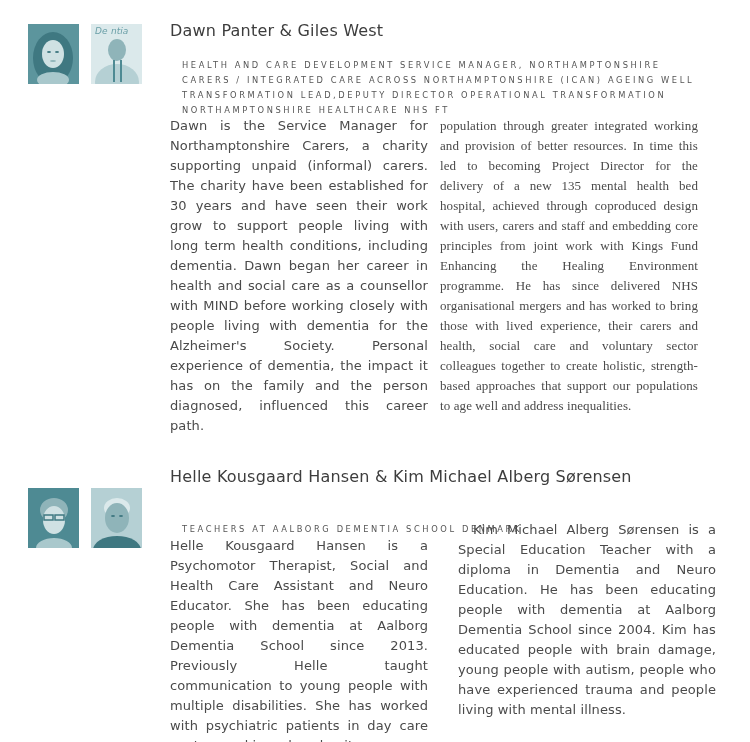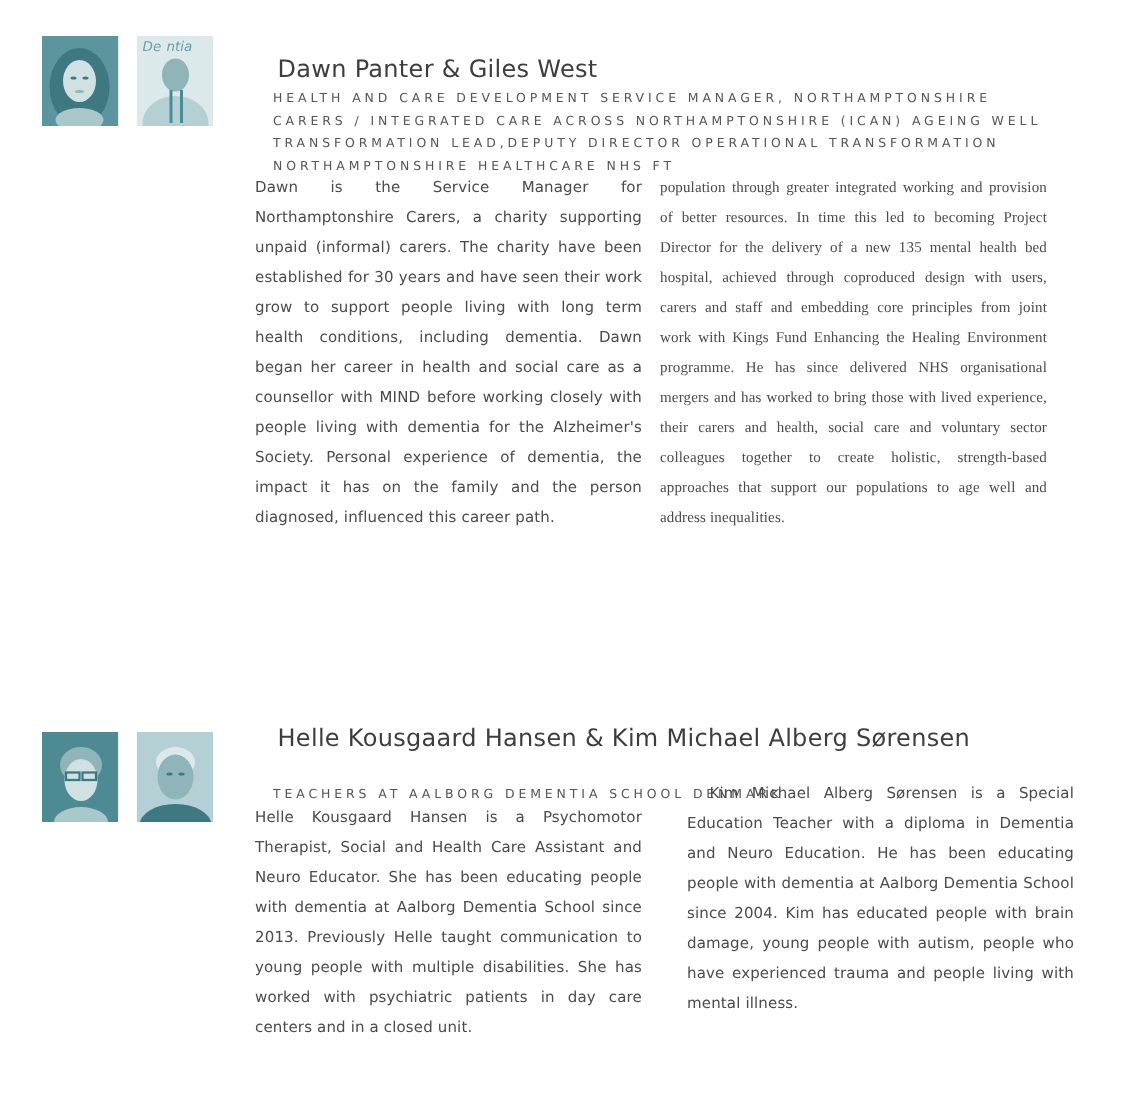--- a/index.html
+++ b/index.html
@@ -28,37 +28,37 @@
     }
     .photo svg { display: block; }
     .name {
       position: absolute;
       left: 170px;
       font-size: 16px;
       font-weight: normal;
       color: #3d3d3d;
       letter-spacing: 0.2px;
       white-space: nowrap;
-      margin: 15px;
+      margin: 0;
     }
     .role {
       position: absolute;
       left: 170px;
       width: 530px;
       font-size: 8.3px;
       letter-spacing: 2.6px;
       line-height: 15px;
       color: #555555;
       text-transform: uppercase;
       margin: 12px;
     }
     .col {
       position: absolute;
       width: 258px;
-      font-size: 10px;
+      font-size: 13px;
       line-height: 20px;
       text-align: justify;
       color: #4a4a4a;
       margin: 0;
       letter-spacing: 0.1px;
     }
     .col p {
       margin: 0;
     }
     .col p.indent {

